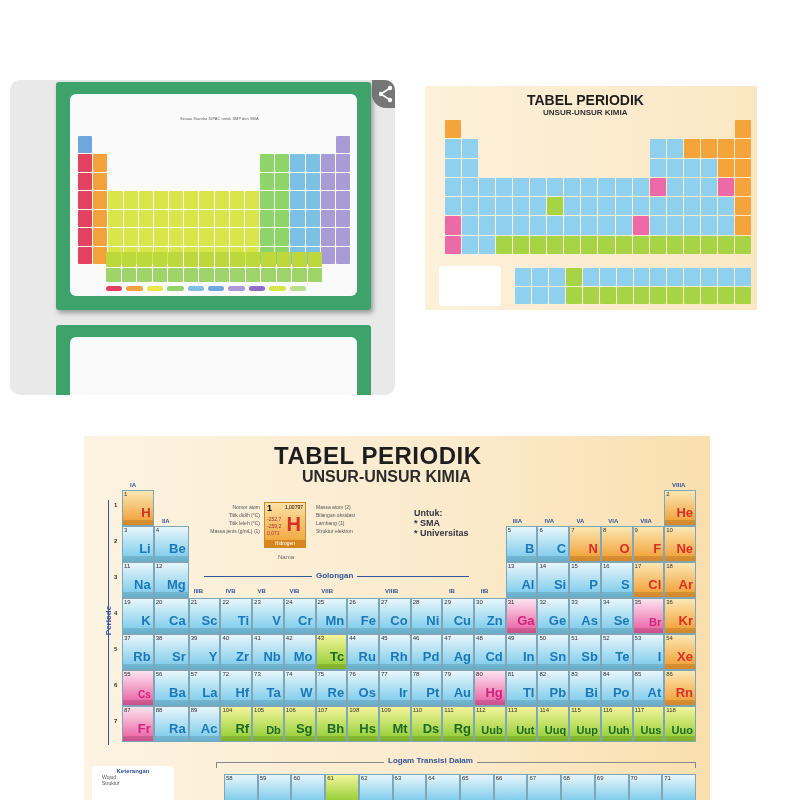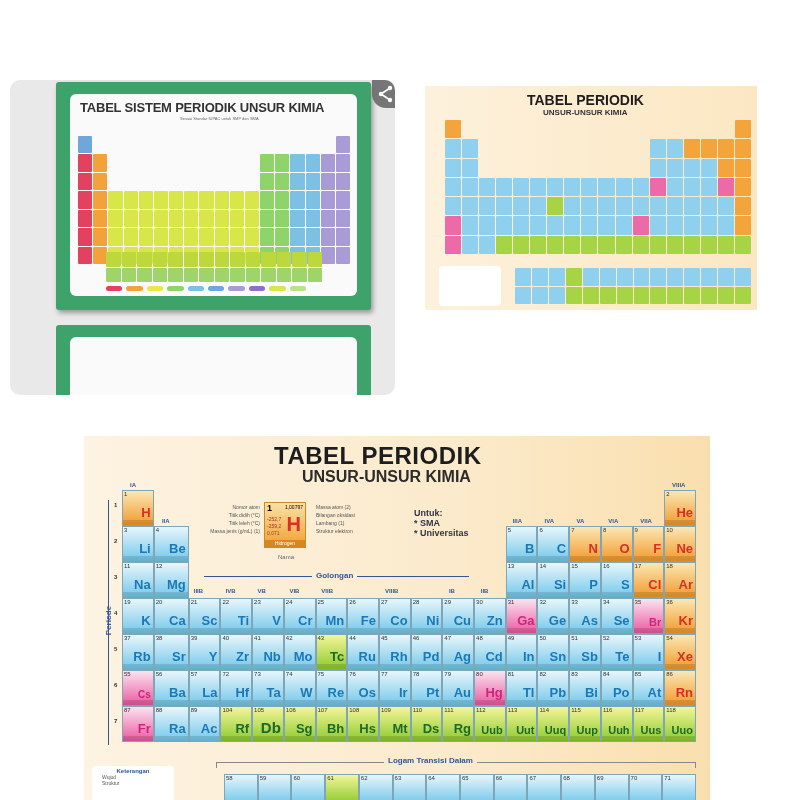--- a/index.html
+++ b/index.html
@@ -32,21 +32,20 @@
 .lbl{position:absolute;font-size:6px;color:#666;white-space:nowrap}
 .legend{position:absolute;background:#fff;border-radius:4px}
 .arrow-h{position:absolute;height:1px;background:#34559a}
 </style>
 </head>
 <body>
 
 <div class="panel" id="p1">
   <div class="card">
     <div class="inner">
-      <div class="t1">TABEL SISTEM PERIODIK UNSUR KIMIA</div>
       <div class="t1s">Sesuai Standar IUPAC untuk SMP dan SMA</div>
       <div class="mini" id="mini1" style="left:8px;top:42px;width:272px;height:128px;grid-template-columns:repeat(18,1fr);grid-template-rows:repeat(7,1fr)">
           <div style="grid-area: 1 / 1; background: rgb(111, 167, 220);"></div>
           <div style="grid-area: 1 / 18; background: rgb(169, 155, 214);"></div>
           <div style="grid-area: 2 / 1; background: rgb(226, 65, 95);"></div>
           <div style="grid-area: 2 / 2; background: rgb(242, 161, 59);"></div>
           <div style="grid-area: 2 / 13; background: rgb(143, 212, 106);"></div>
           <div style="grid-area: 2 / 14; background: rgb(143, 212, 106);"></div>
           <div style="grid-area: 2 / 15; background: rgb(124, 192, 228);"></div>
           <div style="grid-area: 2 / 16; background: rgb(124, 192, 228);"></div>
@@ -761,21 +760,21 @@
         <span class="sym" style="font-size:13px">Ac</span>
         <span class="nm"></span>
       </div>
       <div class="el c-g" style="grid-area: 7 / 4;">
         <span class="num">104</span>
         <span class="sym" style="font-size:13px">Rf</span>
         <span class="nm"></span>
       </div>
       <div class="el c-g" style="grid-area: 7 / 5;">
         <span class="num">105</span>
-        <span class="sym" style="font-size:15px">Db</span>
+        <span class="sym" style="font-size:11px">Db</span>
         <span class="nm"></span>
       </div>
       <div class="el c-g" style="grid-area: 7 / 6;">
         <span class="num">106</span>
         <span class="sym" style="font-size:13px">Sg</span>
         <span class="nm"></span>
       </div>
       <div class="el c-g" style="grid-area: 7 / 7;">
         <span class="num">107</span>
         <span class="sym" style="font-size:13px">Bh</span>

